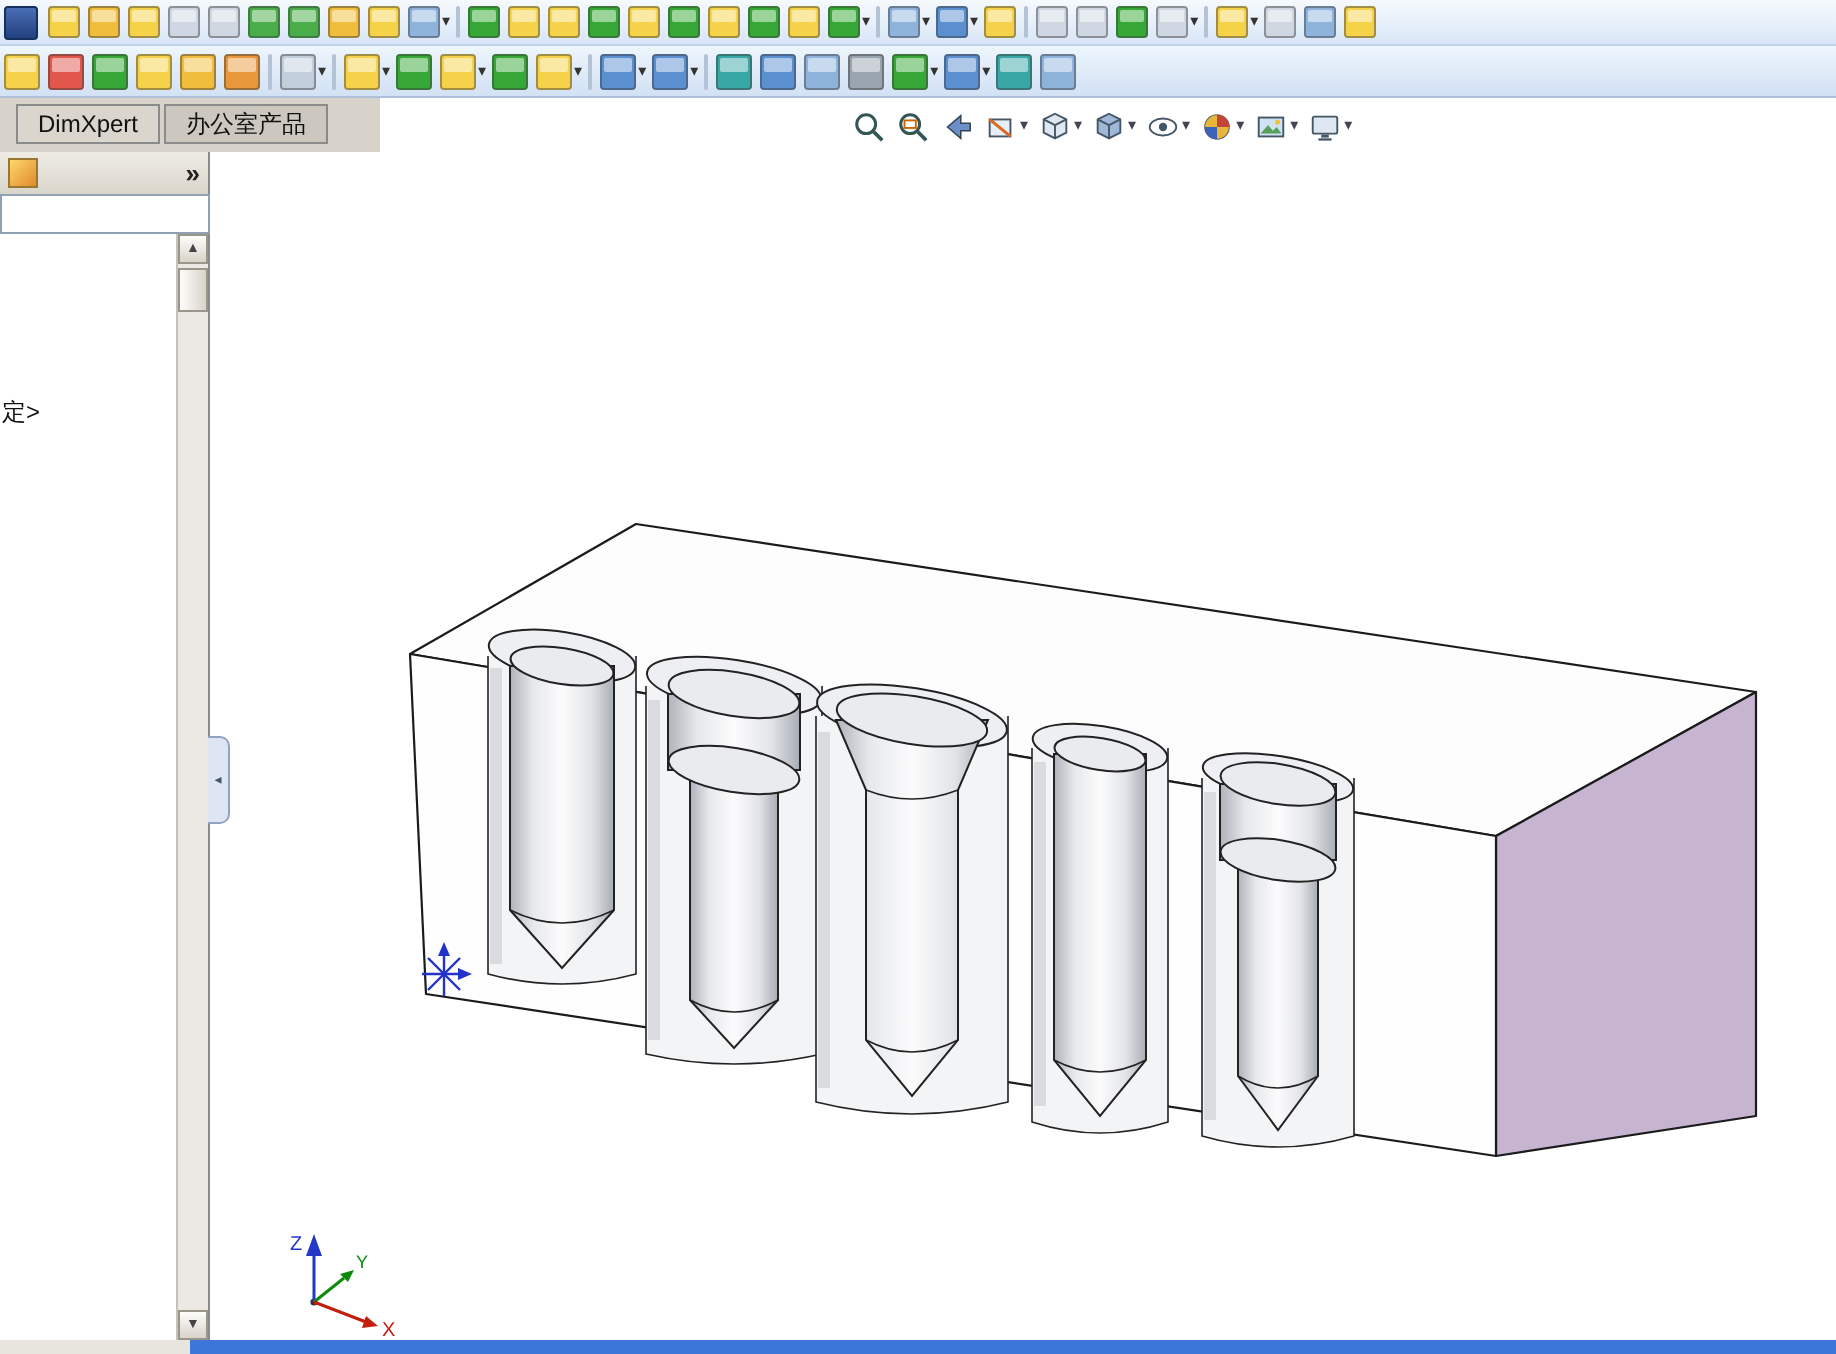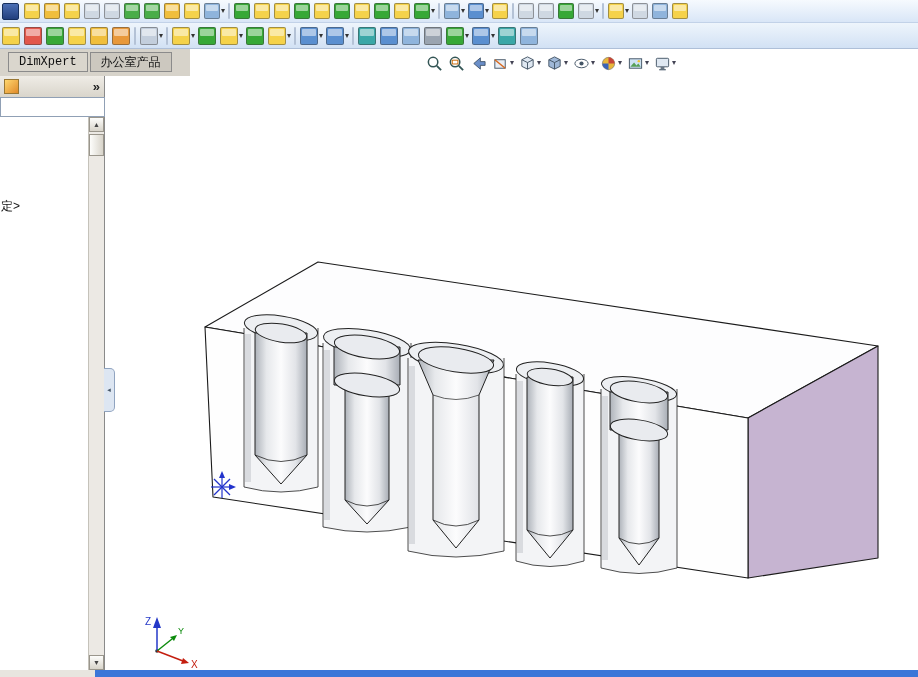--- a/index.html
+++ b/index.html
@@ -381,21 +381,21 @@
       <span class="tb-icon">
         <span class="tb-glyph" style="background: rgb(143, 180, 220);"></span>
         <span class="tb-dd"></span>
       </span>
     </div>
 
   <div class="tabstrip">
     <div class="tab-bg"></div>
     <div class="tabs">
 
-        <div class="tab" style="background: rgb(218, 214, 205); font-family: Liberation Mono, monospace;">
+        <div class="tab" style="background: rgb(218, 214, 205);">
           <span>DimXpert</span>
         </div>
 
         <div class="tab" style="background: rgb(204, 200, 191);">
           <span>办公室产品</span>
         </div>
       </div>
 
     <div class="hud">
       <span class="hud-btn">

